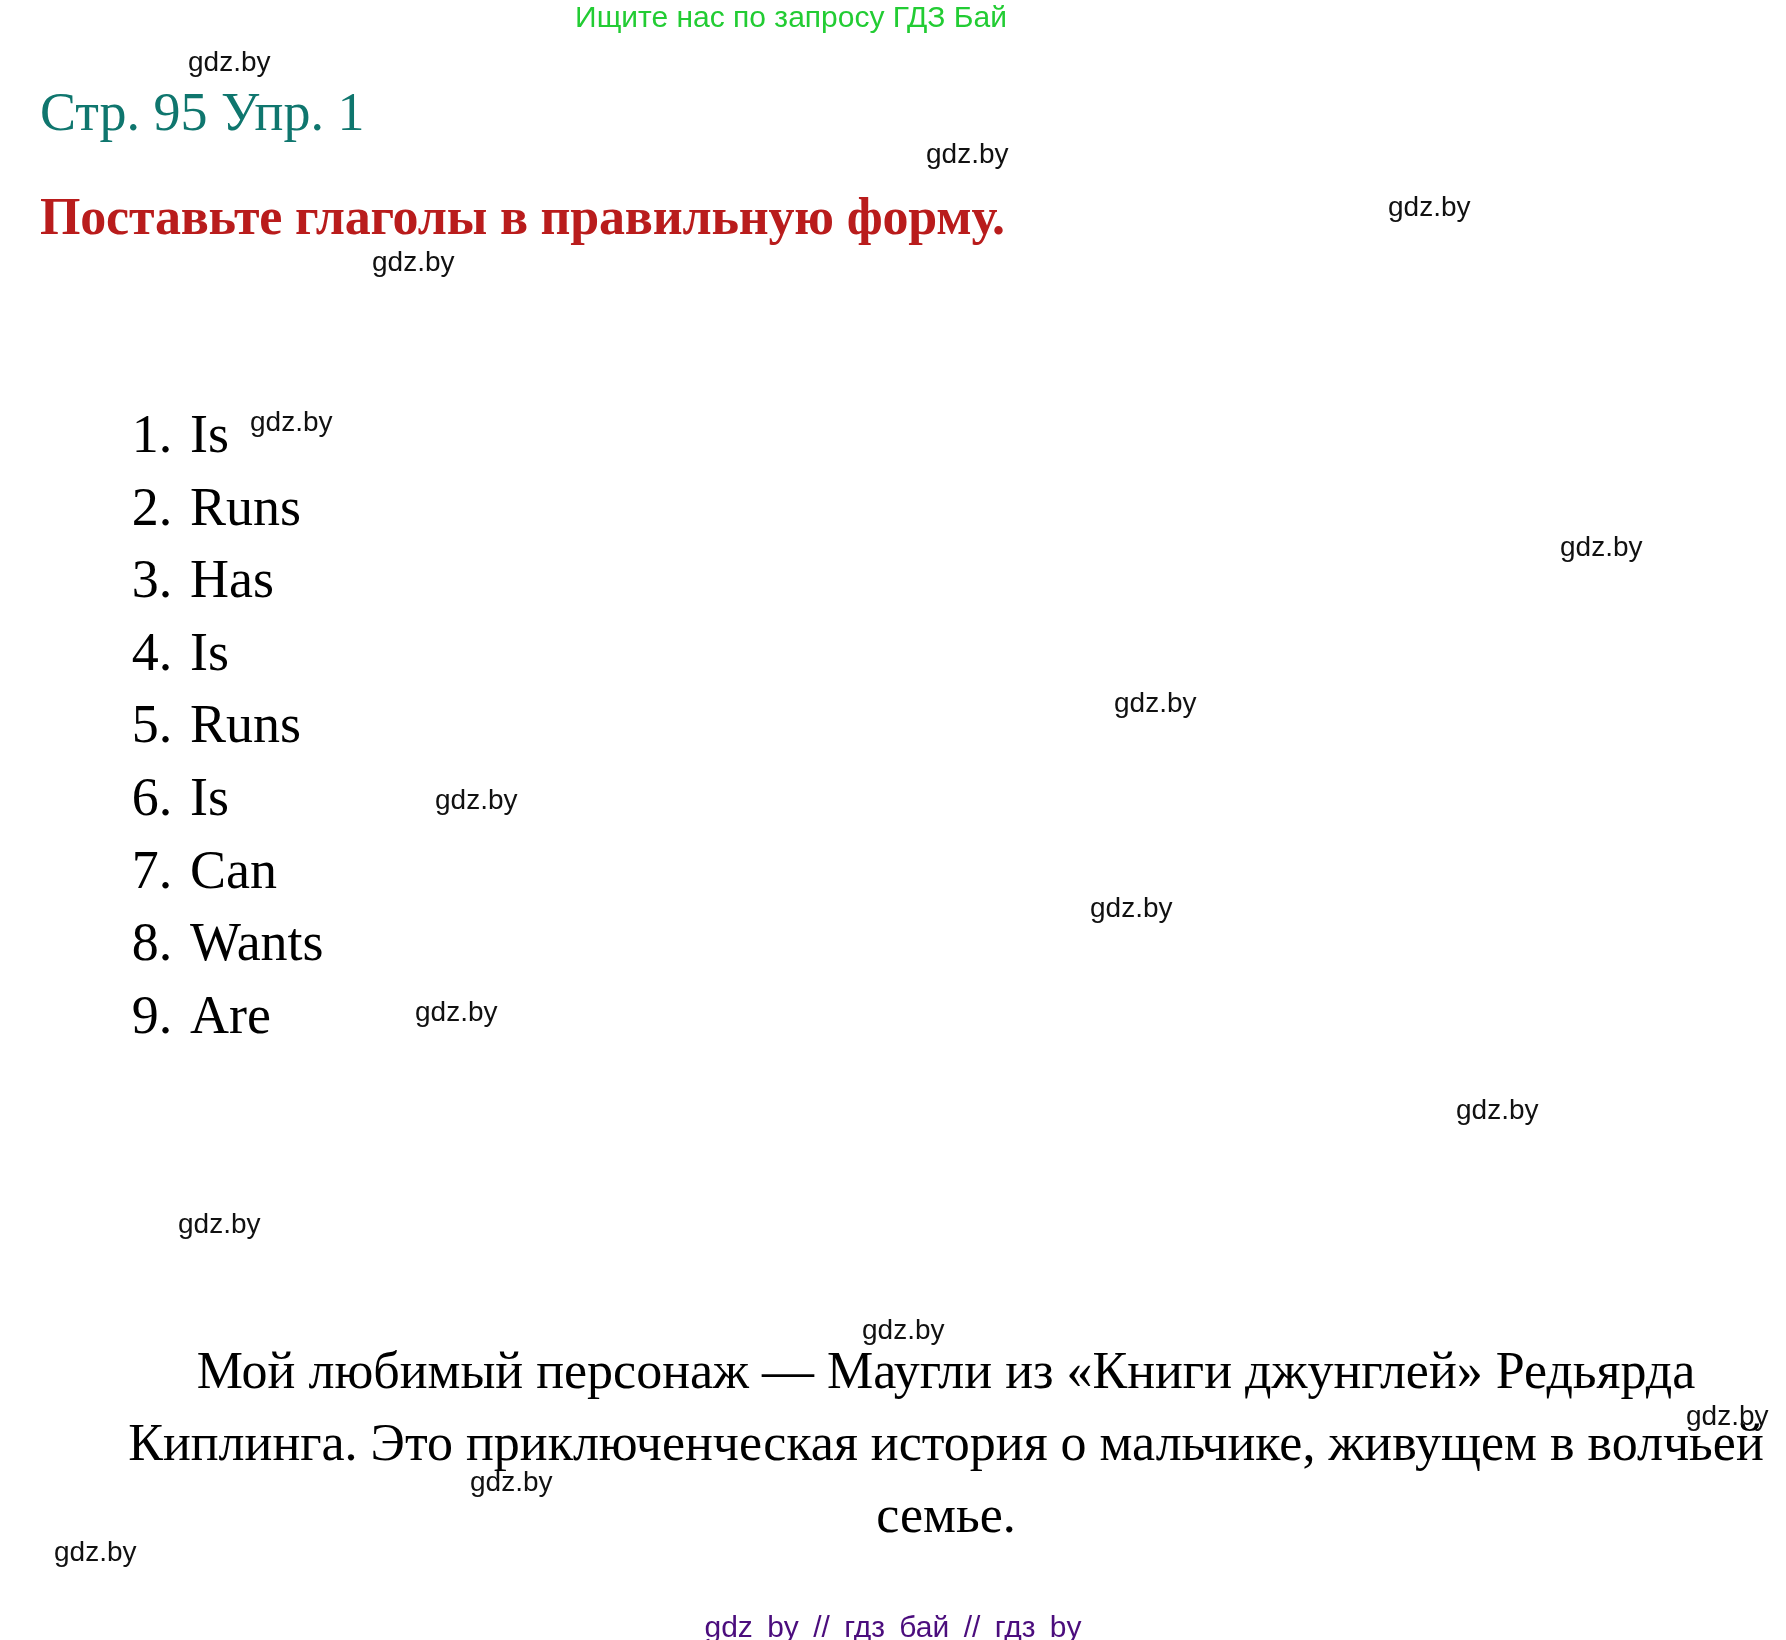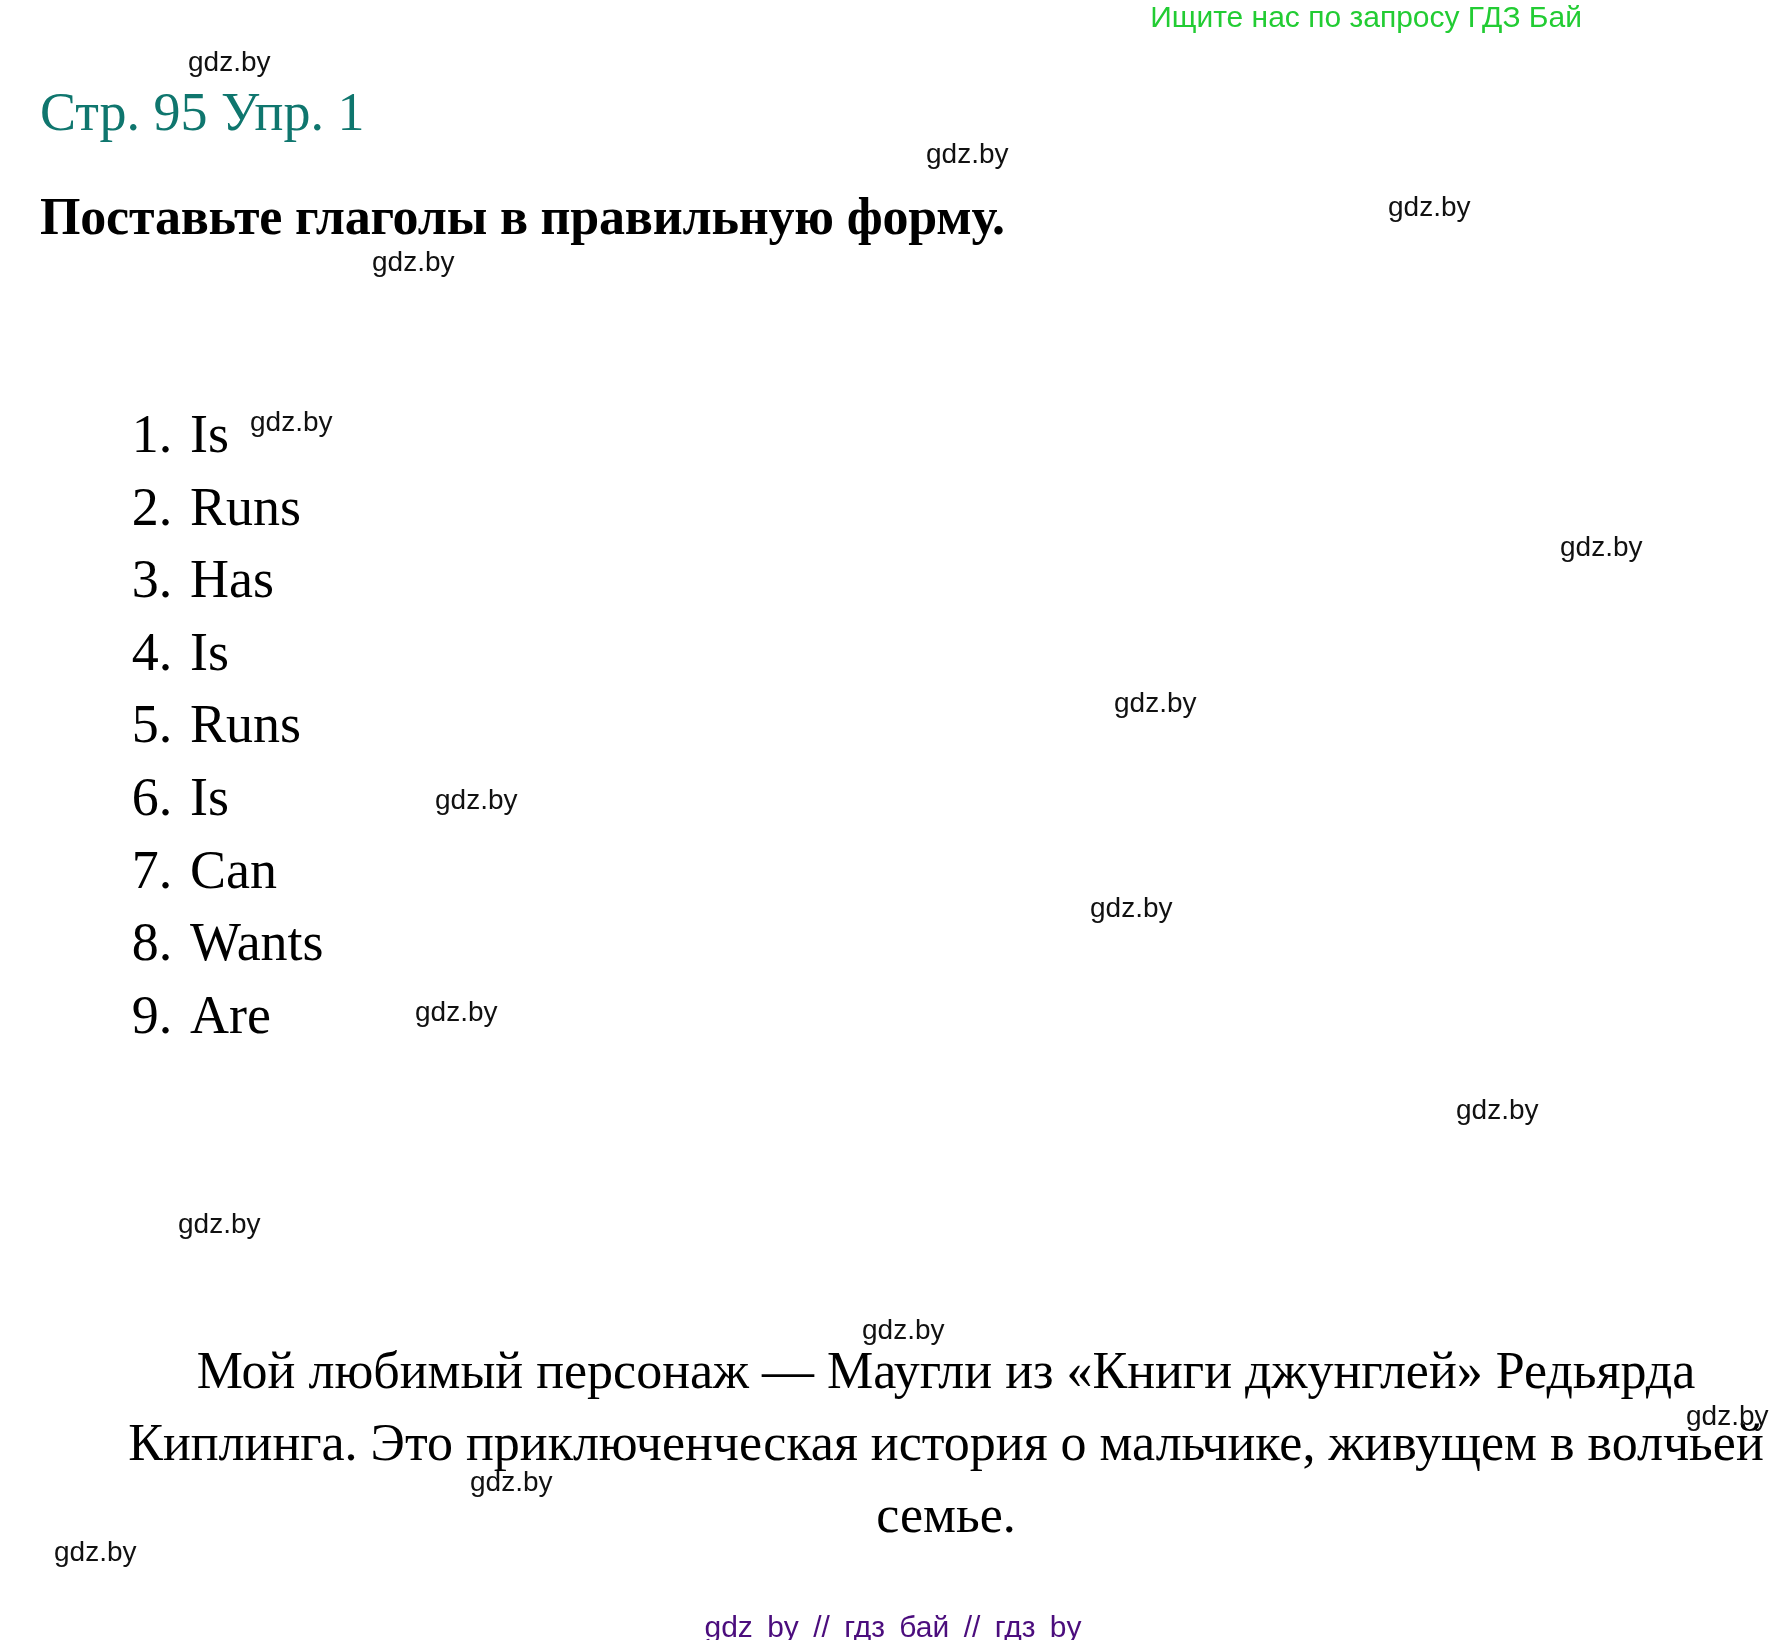--- a/index.html
+++ b/index.html
@@ -1,30 +1,30 @@
 <!DOCTYPE html>
 <html><head>
 <meta charset="utf-8">
 <style>
   html, body { margin: 0; padding: 0; background: #ffffff; }
   body { width: 1786px; height: 1640px; position: relative; overflow: hidden; }
   .abs { position: absolute; white-space: nowrap; text-align: center; }
   .banner {
-    left: 0; width: 1582px; top: 0; text-align: right;
+    left: 0; width: 1582px; top: 0; text-align: center;
     font-family: "Liberation Sans", sans-serif; font-size: 30px; color: #22cc33;
     line-height: 34px;
   }
   .title {
     left: 40px; top: 80px;
     font-family: "Liberation Serif", serif; font-weight: normal; font-size: 54px; color: #0f766e;
     line-height: 64px;
   }
   .subtitle {
     left: 40px; top: 186px;
-    font-family: "Liberation Serif", serif; font-weight: bold; font-size: 52px; color: #000000;
+    font-family: "Liberation Serif", serif; font-weight: bold; font-size: 52px; color: #b91c1c;
     line-height: 62px; letter-spacing: -0.2px;
   }
   .answers { left: 114px; top: 398px; margin: 0; padding: 0; list-style: none; }
   .answers li {
     height: 72.6px; line-height: 72.6px;
     font-family: "Liberation Serif", serif; font-size: 54px; color: #000;
     display: flex;
   }
   .answers .num { display: inline-block; width: 76px; }
   .answers .num.wide { width: 76px; letter-spacing: -1px; }

